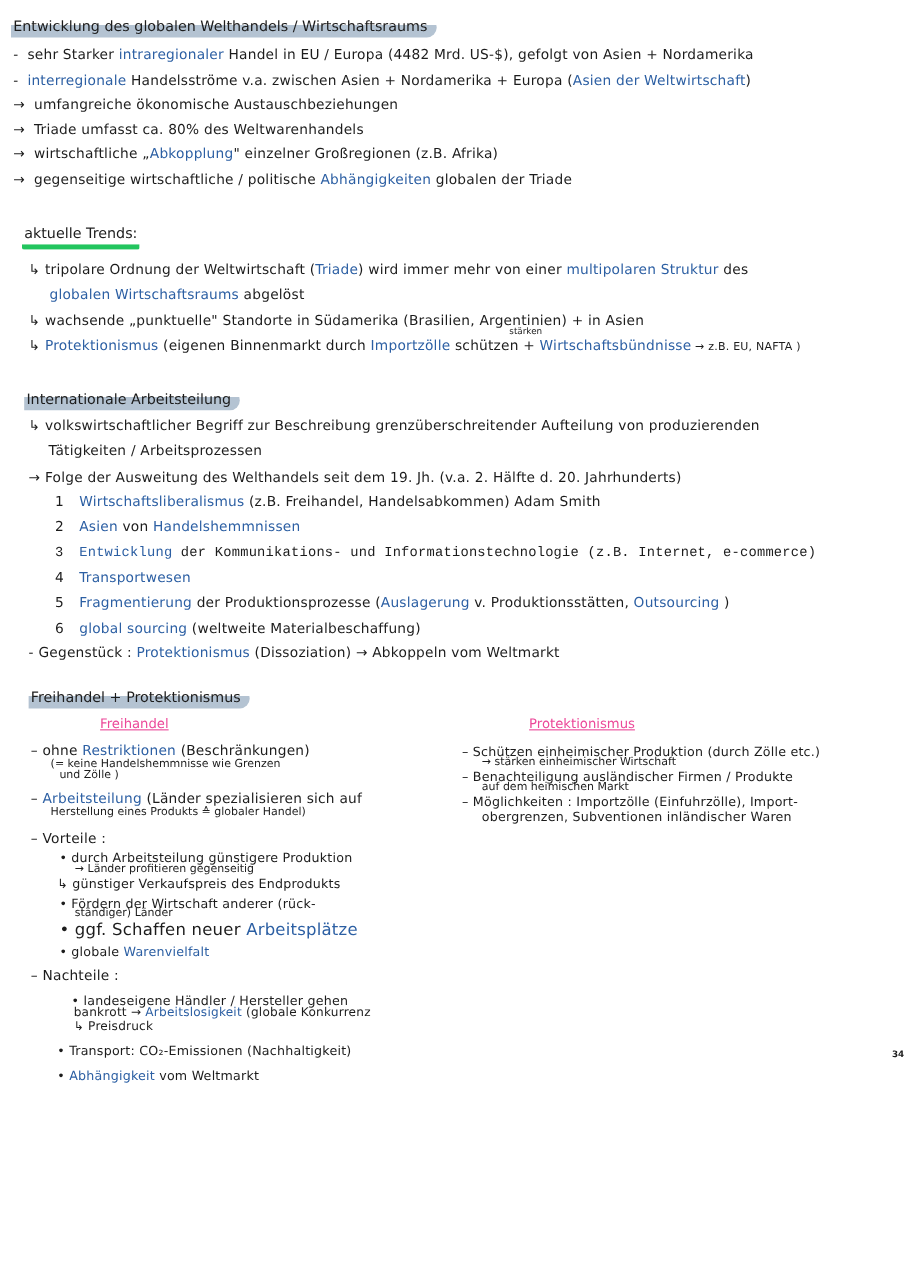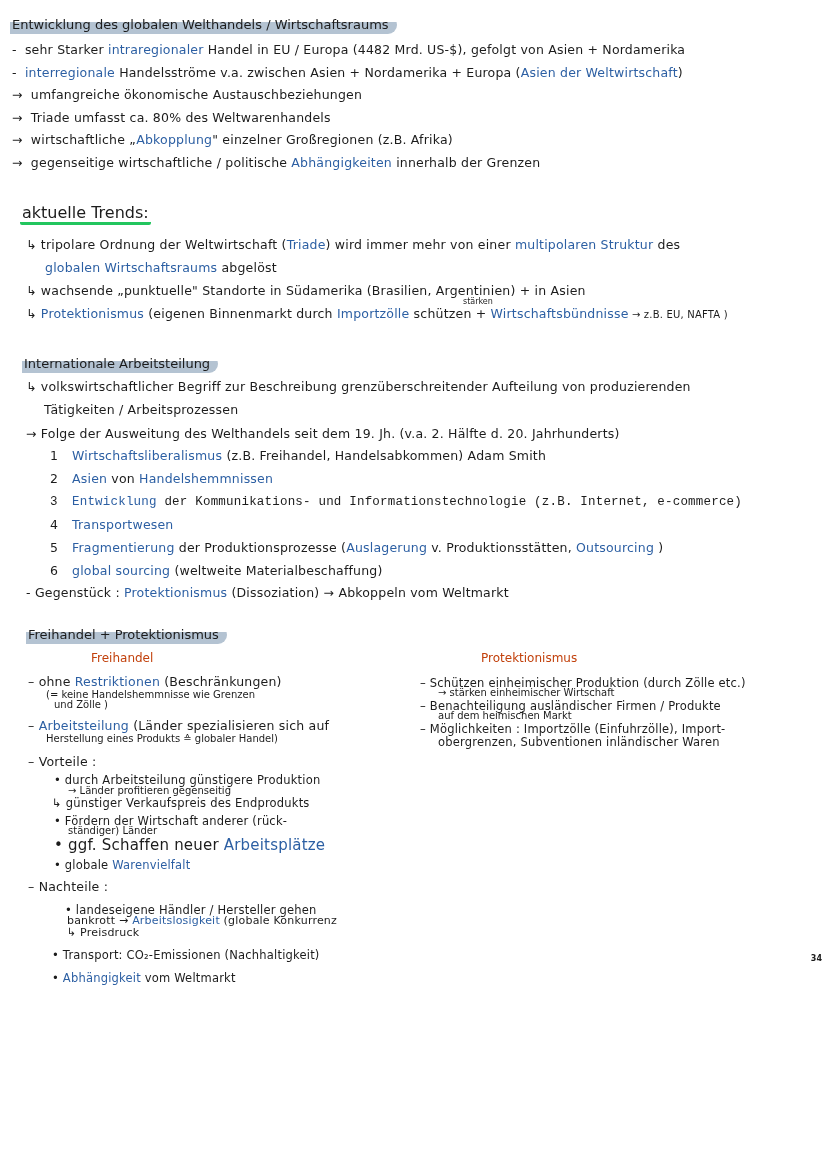--- a/index.html
+++ b/index.html
@@ -23,46 +23,46 @@
     position: absolute;
     font-size: 13px;
     line-height: 18px;
     white-space: nowrap;
     padding: 0 8px 0 2px;
     background: linear-gradient(to bottom, transparent 0%, transparent 35%, #b4c3d2 35%, #b4c3d2 100%);
     border-radius: 0 9px 9px 0;
   }
   .ul-title {
     position: absolute;
-    font-size: 16px;
+    font-size: 13px;
     line-height: 18px;
     white-space: nowrap;
-    border-bottom: 3px solid #22c55e;
+    border-bottom: 5px solid #22c55e;
     border-radius: 2px;
     padding: 0 2px;
   }
   .small { font-size: 10px; line-height: 11px; }
   .tiny { font-size: 8px; line-height: 9px; }
   .num { display: inline-block; width: 22px; }
-  .sub-head { position: absolute; font-size: 12px; color: #c2410c; white-space: nowrap; }
+  .sub-head { position: absolute; font-size: 12px; color: #ec4899; white-space: nowrap; text-decoration: underline; }
   .pagenum { position: absolute; right: 6px; bottom: 4px; font-size: 8px; font-weight: bold; }
 </style>
 </head>
 <body>
 
 <div class="page">
 
   <div class="hl-title" style="left:10px; top:16px;">Entwicklung des globalen Welthandels / Wirtschaftsraums</div>
   <div id="s1-lines">
       <div class="line" style="left: 12px; top: 41px;"><span style="margin-right: 4px;">- </span><span>sehr Starker </span><span class="blue">intraregionaler</span><span> Handel in EU / Europa (4482 Mrd. US-$), gefolgt von Asien + Nordamerika</span></div>
       <div class="line" style="left: 12px; top: 63.6px;"><span style="margin-right: 4px;">- </span><span class="blue">interregionale</span><span> Handelsströme v.a. zwischen Asien + Nordamerika + Europa (</span><span class="blue">Asien der Weltwirtschaft</span><span>)</span></div>
       <div class="line" style="left: 12px; top: 86.2px;"><span style="margin-right: 4px;">→ </span><span>umfangreiche ökonomische Austauschbeziehungen</span></div>
       <div class="line" style="left: 12px; top: 108.8px;"><span style="margin-right: 4px;">→ </span><span>Triade umfasst ca. 80% des Weltwarenhandels</span></div>
       <div class="line" style="left: 12px; top: 131.4px;"><span style="margin-right: 4px;">→ </span><span>wirtschaftliche „</span><span class="blue">Abkopplung</span><span>" einzelner Großregionen (z.B. Afrika)</span></div>
-      <div class="line" style="left: 12px; top: 154px;"><span style="margin-right: 4px;">→ </span><span>gegenseitige wirtschaftliche / politische </span><span class="blue">Abhängigkeiten</span><span> innerhalb der Grenzen</span></div>
+      <div class="line" style="left: 12px; top: 154px;"><span style="margin-right: 4px;">→ </span><span>gegenseitige wirtschaftliche / politische </span><span class="blue">Abhängigkeiten</span><span> globalen der Triade</span></div>
     </div>
 
   <div class="ul-title" style="left:20px; top:204px;">aktuelle Trends:</div>
 
   <div class="line" style="left:26px; top:236px;">
     <span>↳ </span><span>tripolare Ordnung der Weltwirtschaft (</span><span class="blue">Triade</span><span>) wird immer mehr von einer </span><span class="blue">multipolaren Struktur</span><span> des</span>
   </div>
   <div class="line" style="left:45px; top:259px;">
     <span class="blue">globalen Wirtschaftsraums</span><span> abgelöst</span>
   </div>

